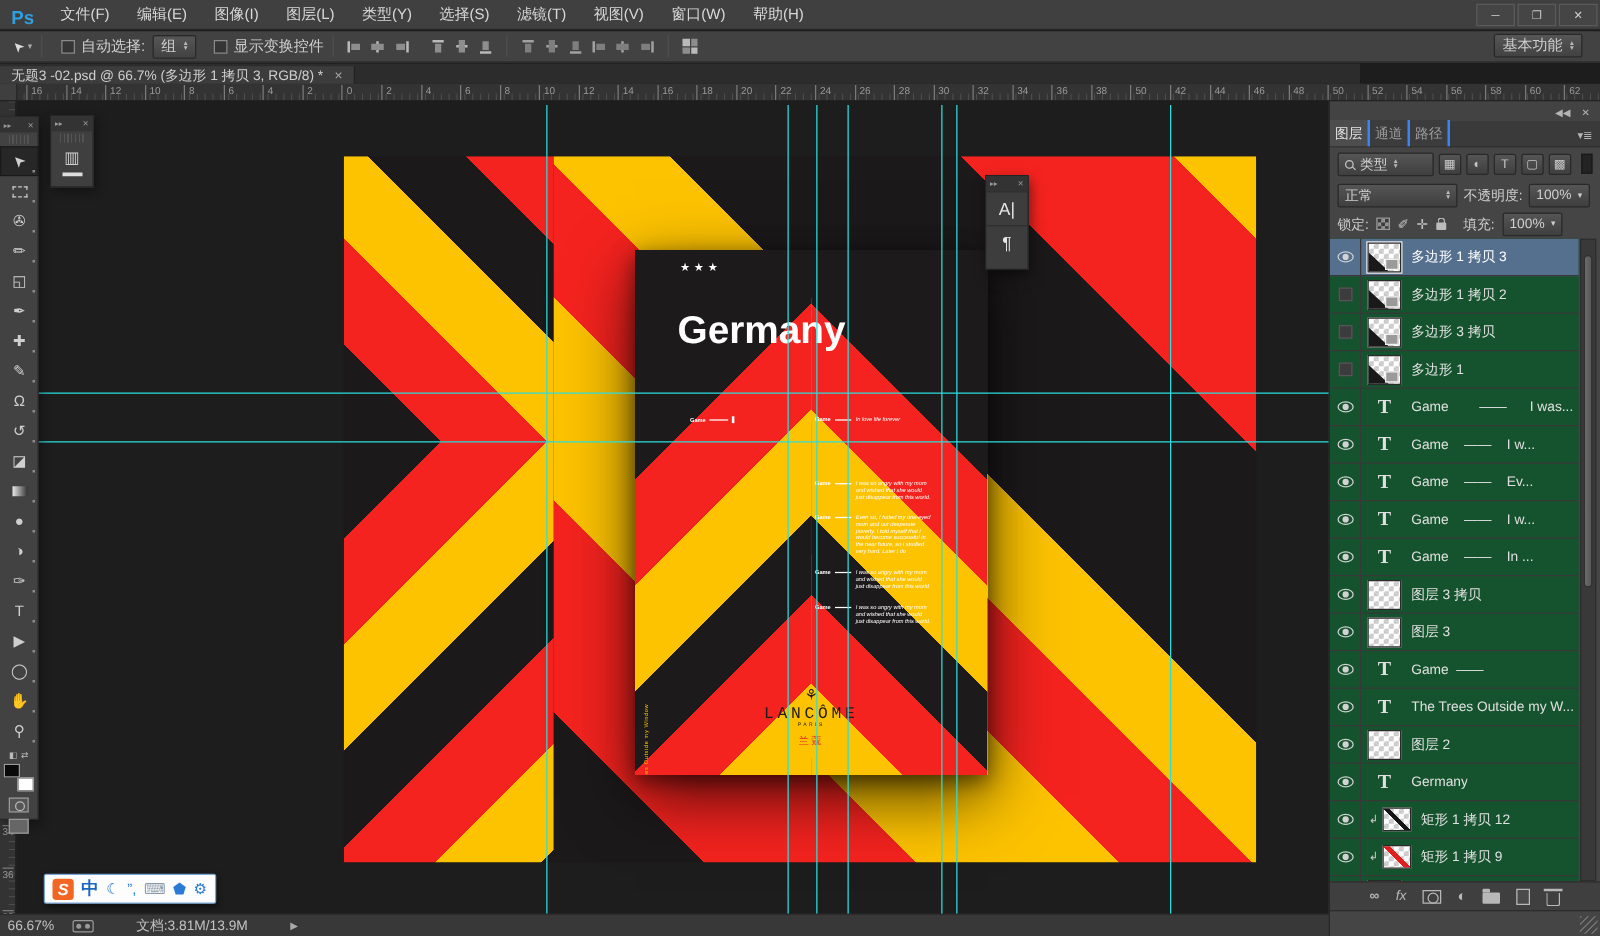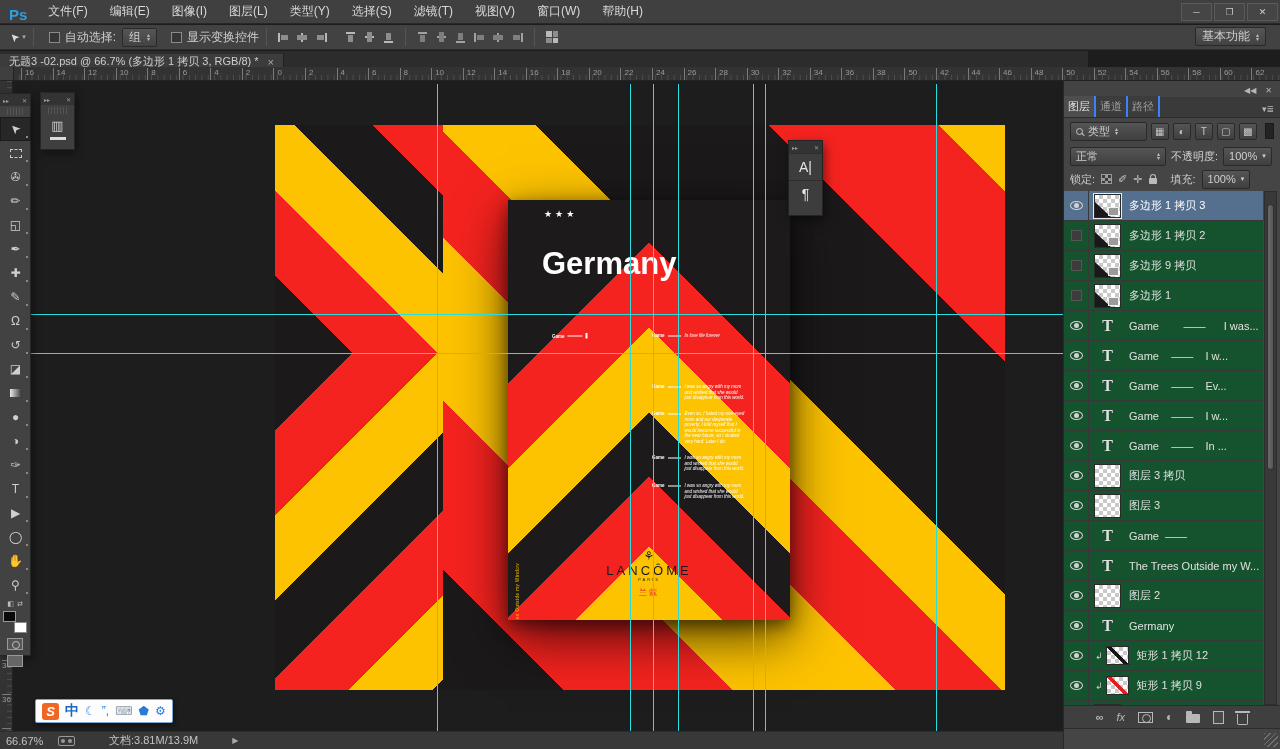--- a/index.html
+++ b/index.html
@@ -63,21 +63,21 @@
   .pcap{position:absolute;left:44px;top:133px;display:flex;gap:6px;align-items:center;font-size:9px;font-weight:bold;color:#fff;transform:scale(.5);transform-origin:left top;white-space:nowrap}
   .pcap .pdash{width:30px;height:2px;background:#fff}
   .pcap .pblock{width:4px;height:11px;background:#fff}
   .prow{position:absolute;left:144px;display:flex;gap:7px;font-size:9px;color:#fff;transform:scale(.5);transform-origin:left top;width:230px}
   .plabel{font-weight:bold;white-space:nowrap}
   .pdash2{width:26px;height:2px;background:#fff;margin-top:5px;flex:none}
   .ptext{width:122px;font-style:italic;line-height:11px}
   .pside{position:absolute;left:4px;top:318px;color:#fdc300;font-size:9px;letter-spacing:1px;writing-mode:vertical-rl;transform:rotate(180deg) scale(.5);transform-origin:center;height:160px;white-space:nowrap}
   .pbrand{position:absolute;left:0;right:0;top:350px;text-align:center;color:#1d1a1b}
   .pflower{font-size:12px;line-height:13px}
-  .pname{font-family:Liberation Sans, sans-serif;font-size:13px;letter-spacing:3px;line-height:15px}
+  .pname{font-family:Liberation Mono, monospace;font-size:13px;letter-spacing:3px;line-height:15px}
   .pcity{font-size:8px;letter-spacing:4px;transform:scale(.5);transform-origin:center top;line-height:8px}
   .pcn{color:#e8262d;font-size:8px;letter-spacing:2px;margin-top:1px}
   .gv{position:absolute;top:3px;bottom:0;width:1px;background:#2bdede;z-index:40}
   .gh{position:absolute;left:1px;right:0;height:1px;background:#2bdede;z-index:40}
 
   
   .toolbar{position:absolute;left:0;top:93px;width:31px;height:563px;background:#424242;border:1px solid #262626;border-left:none;box-shadow:2px 3px 8px rgba(0,0,0,.4);z-index:60}
   .fl-head{height:12px;background:#333;display:flex;justify-content:space-between;align-items:center;padding:0 3px;font-size:6px;color:#999}
   .fl-grip{height:7px;background:repeating-linear-gradient(90deg,#555 0 1px,rgba(0,0,0,0) 1px 3px);margin:2px 7px}
   .tool{width:31px;height:24px;display:flex;align-items:center;justify-content:center;font-size:12px;color:#cfcfcf;position:relative}
@@ -535,21 +535,21 @@
               <span class="emptybox"></span>
             </div>
             <div class="lthumb shape"></div>
             <span class="lname">多边形 1 拷贝 2</span>
           </div>
           <div class="lrow">
             <div class="eyewell">
               <span class="emptybox"></span>
             </div>
             <div class="lthumb shape"></div>
-            <span class="lname">多边形 9 拷贝</span>
+            <span class="lname">多边形 3 拷贝</span>
           </div>
           <div class="lrow">
             <div class="eyewell">
               <span class="emptybox"></span>
             </div>
             <div class="lthumb shape"></div>
             <span class="lname">多边形 1</span>
           </div>
           <div class="lrow">
             <div class="eyewell">

